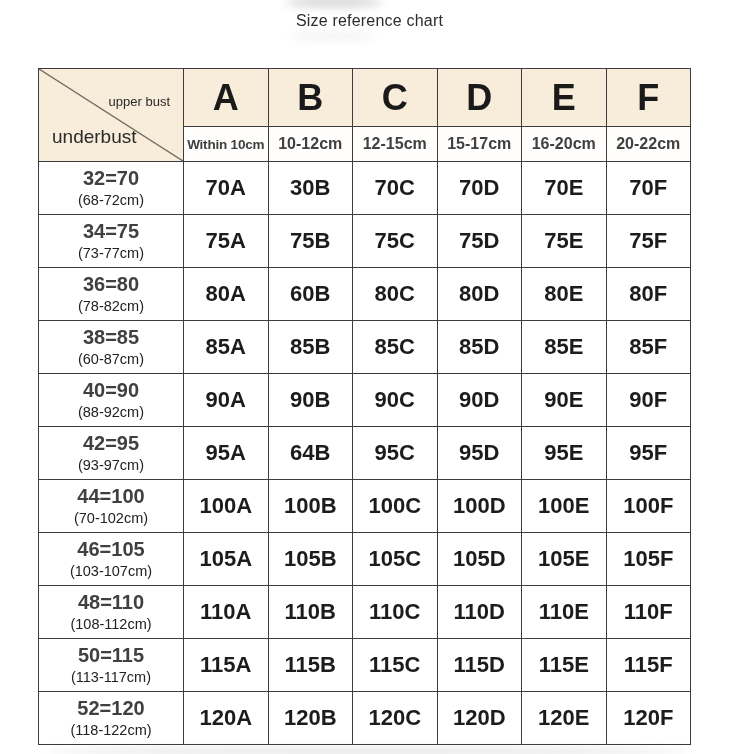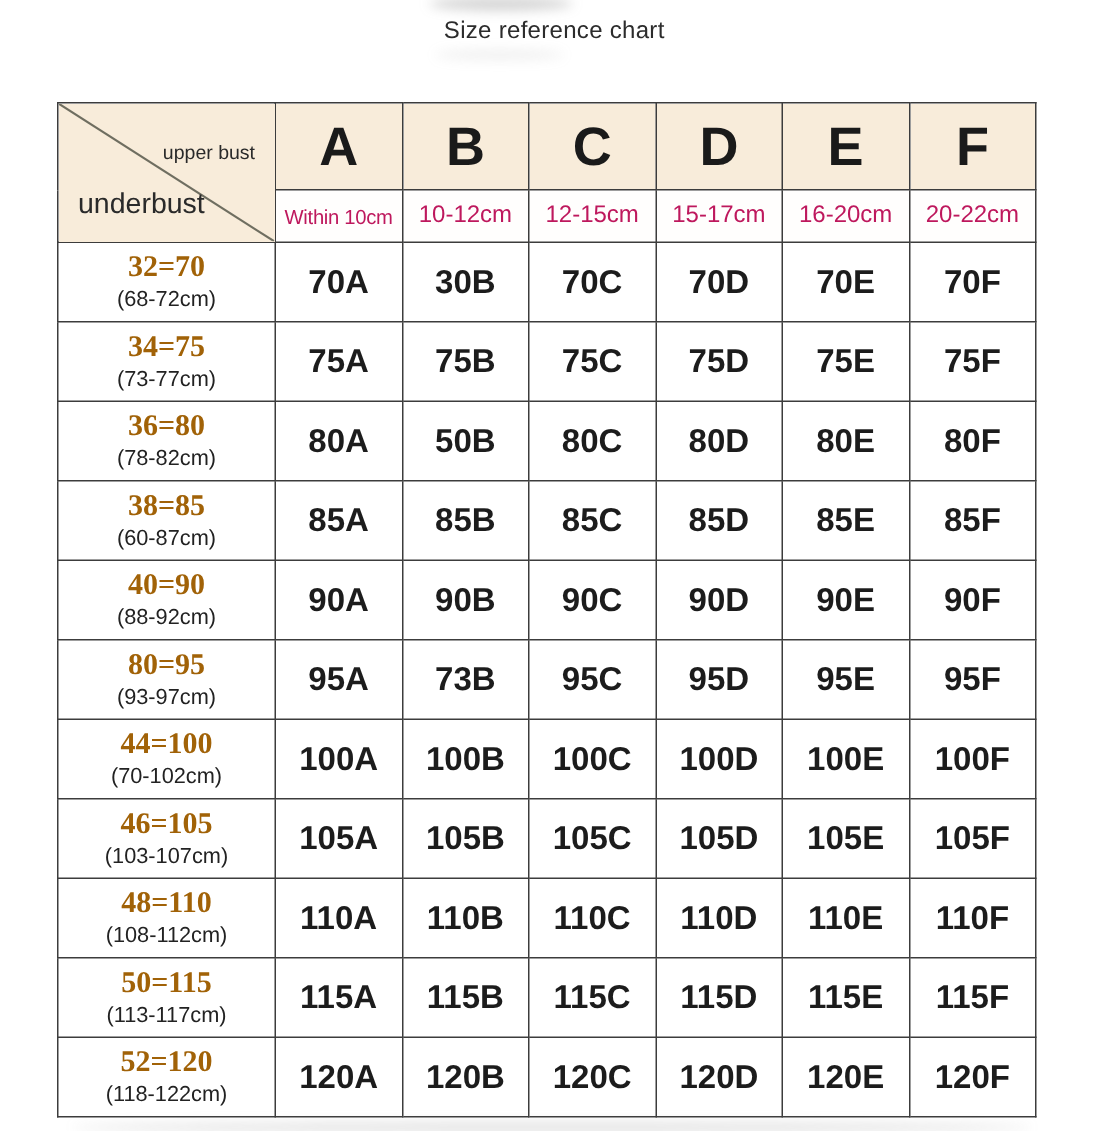--- a/index.html
+++ b/index.html
@@ -60,22 +60,22 @@
 
   td.letter {
     background: #f8ecda;
     font-size: 36px;
     font-weight: 700;
     color: #1a1a1a;
     line-height: 1;
   }
   td.diff {
     font-size: 16px;
-    font-weight: 400;
-    color: #be185d;
+    font-weight: 700;
+    color: #404040;
     background: #fffefd;
   }
   td.diff-first { font-size: 13.5px; letter-spacing: -0.2px; }
 
   td.corner {
     position: relative;
     background: #f8ecda;
     padding: 0;
   }
   td.corner svg.diag {
@@ -94,21 +94,21 @@
   }
   .corner-bottom {
     position: absolute;
     bottom: 13px;
     left: 13px;
     font-size: 19px;
     color: #2a2a2a;
   }
 
   td.rowlabel { line-height: 1.15; }
-  .row-size  { font-size: 20px; font-weight: 700; color: #a16207; font-family: Liberation Serif, serif; }
+  .row-size  { font-size: 20px; font-weight: 700; color: #404040; }
   .row-range { font-size: 14.5px; font-weight: 400; color: #222222; margin-top: 2px; }
 
   td.cell {
     font-size: 22px;
     font-weight: 700;
     color: #1c1c1c;
   }
 </style>
 </head>
 <body>
@@ -179,21 +179,21 @@
         <td class="cell">75E</td>
         <td class="cell">75F</td>
       </tr>
 
       <tr class="row-data">
         <td class="rowlabel">
           <div class="row-size">36=80</div>
           <div class="row-range">(78-82cm)</div>
         </td>
         <td class="cell">80A</td>
-        <td class="cell">50B</td>
+        <td class="cell">60B</td>
         <td class="cell">80C</td>
         <td class="cell">80D</td>
         <td class="cell">80E</td>
         <td class="cell">80F</td>
       </tr>
 
       <tr class="row-data">
         <td class="rowlabel">
           <div class="row-size">38=85</div>
           <div class="row-range">(60-87cm)</div>
@@ -214,25 +214,25 @@
         <td class="cell">90A</td>
         <td class="cell">90B</td>
         <td class="cell">90C</td>
         <td class="cell">90D</td>
         <td class="cell">90E</td>
         <td class="cell">90F</td>
       </tr>
 
       <tr class="row-data">
         <td class="rowlabel">
-          <div class="row-size">80=95</div>
+          <div class="row-size">42=95</div>
           <div class="row-range">(93-97cm)</div>
         </td>
         <td class="cell">95A</td>
-        <td class="cell">73B</td>
+        <td class="cell">64B</td>
         <td class="cell">95C</td>
         <td class="cell">95D</td>
         <td class="cell">95E</td>
         <td class="cell">95F</td>
       </tr>
 
       <tr class="row-data">
         <td class="rowlabel">
           <div class="row-size">44=100</div>
           <div class="row-range">(70-102cm)</div>

